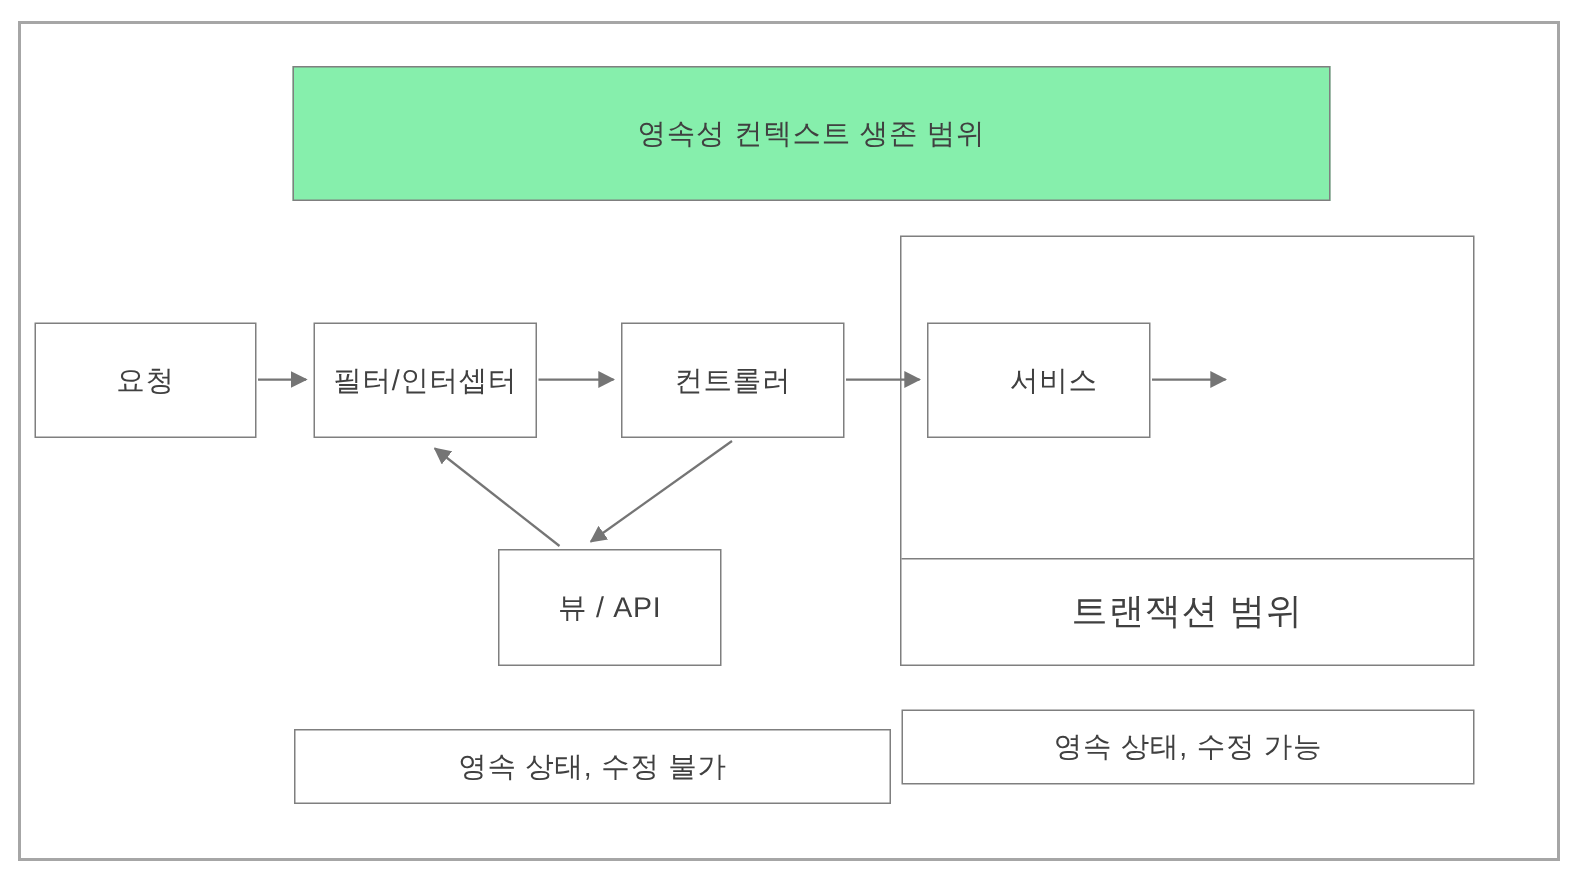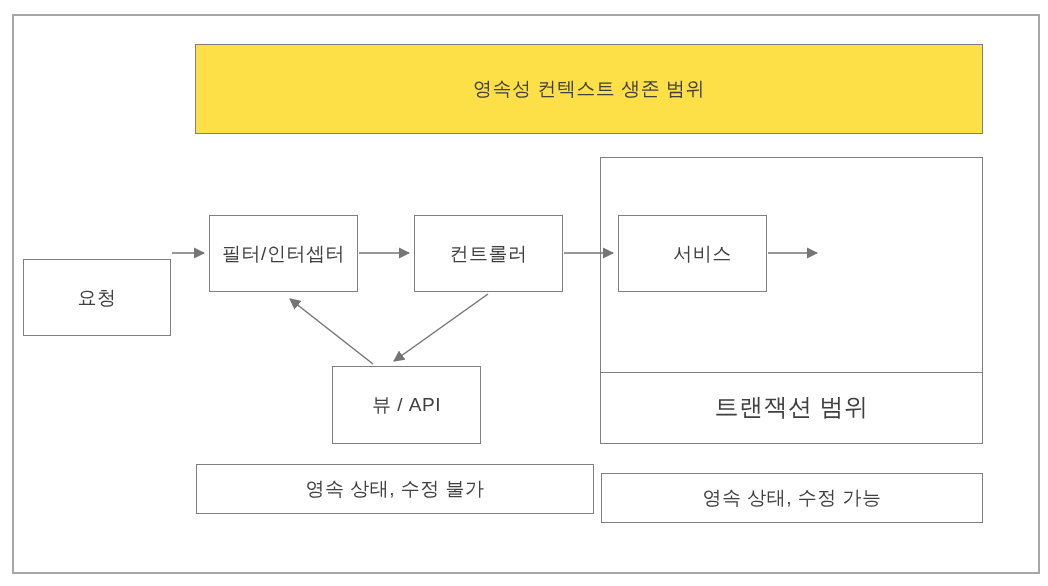--- a/index.html
+++ b/index.html
@@ -33,25 +33,25 @@
     justify-content: center;
     font-size: 19px;
     color: #404040;
     letter-spacing: 0.5px;
     box-sizing: border-box;
     text-align: center;
   }
   .banner {
     left: 195px;
     top: 44px;
-    width: 788px;
+    width: 692px;
     height: 90px;
-    background: #fde047;
+    background: #86efac;
   }
-  .node-request    { left: 23px;  top: 215px; width: 148px; height: 77px; margin-top: 44px; }
+  .node-request    { left: 23px;  top: 215px; width: 148px; height: 77px; }
   .node-filter     { left: 209px; top: 215px; width: 149px; height: 77px; }
   .node-controller { left: 414px; top: 215px; width: 149px; height: 77px; }
   .node-service    { left: 618px; top: 215px; width: 149px; height: 77px; padding-left: 20px; }
   .node-repository { left: 822px; top: 215px; width: 151px; height: 77px; }
   .node-view-api   { left: 311px; top: 366px; width: 149px; height: 78px; margin-left: 21px; }
 
   .tx-container {
     position: absolute;
     left: 600px;
     top: 157px;
@@ -75,21 +75,21 @@
     top: 214px;
     width: 100%;
     height: 69px;
     display: flex;
     align-items: center;
     justify-content: center;
     font-size: 24px;
     color: #404040;
     letter-spacing: 0.5px;
   }
-  .footer-left  { left: 196px; top: 464px; width: 398px; height: 50px; }
+  .footer-left  { left: 196px; top: 486px; width: 398px; height: 50px; }
   .footer-right { left: 601px; top: 473px; width: 382px; height: 50px; }
 
   .spellcheck {
     text-decoration-line: underline;
     text-decoration-style: wavy;
     text-decoration-color: #e57373;
     text-decoration-thickness: 1px;
     text-underline-offset: 5px;
   }
   svg.arrows {

